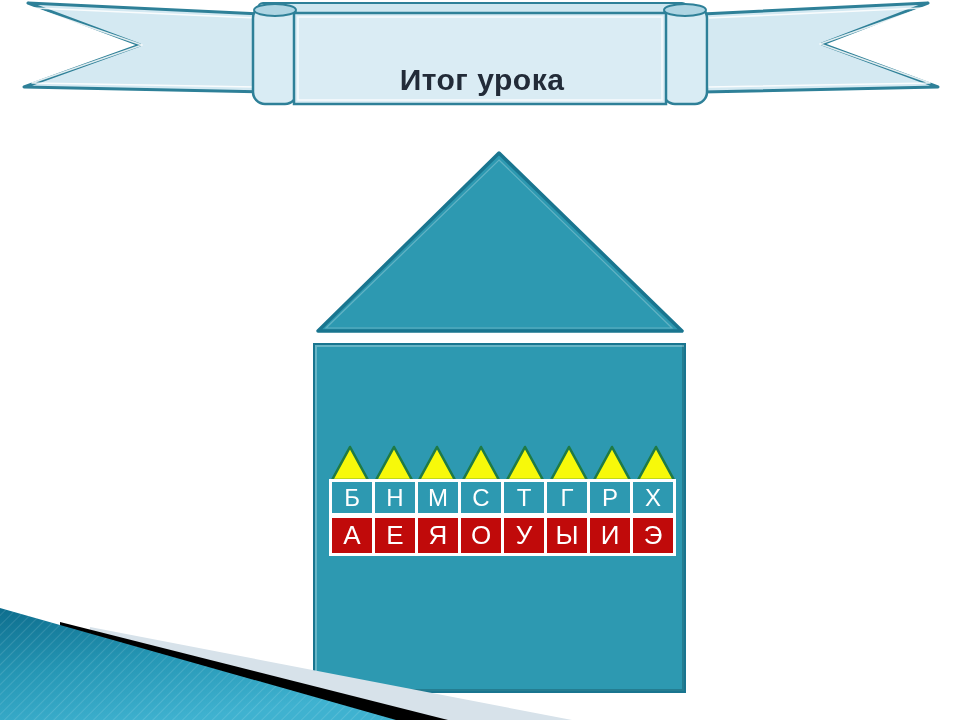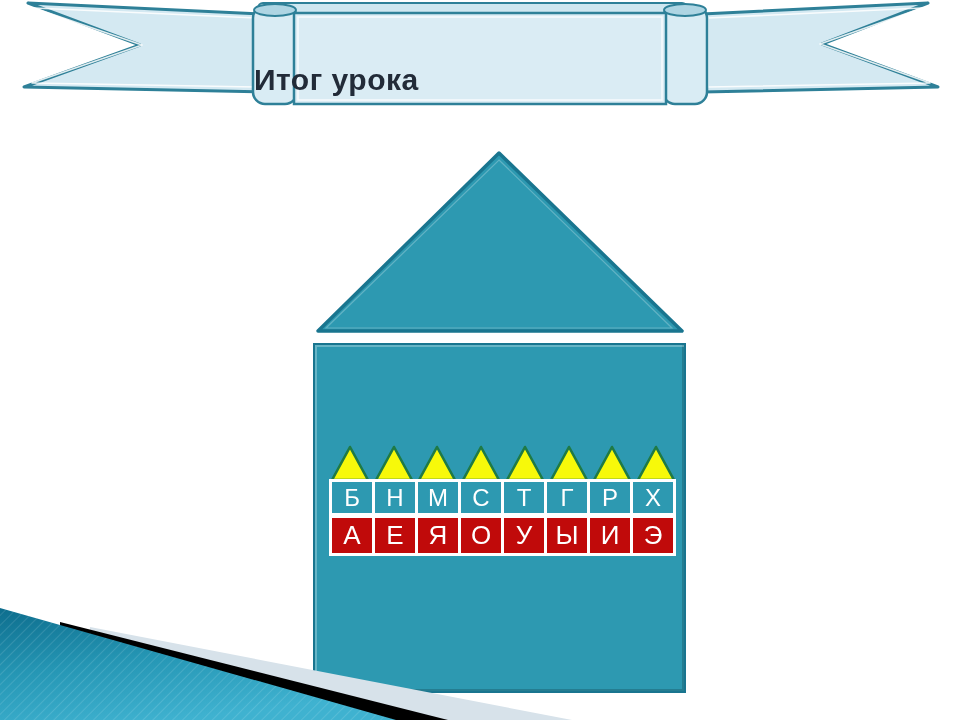--- a/index.html
+++ b/index.html
@@ -4,21 +4,21 @@
 <style>
   html,body{margin:0;padding:0;background:#fff;}
   .slide{
     position:relative;width:960px;height:720px;background:#ffffff;overflow:hidden;
     font-family:"Liberation Sans",sans-serif;
   }
   .abs{position:absolute;}
   
   .banner-title{
     position:absolute;left:254px;top:60px;width:456px;height:40px;
-    font-size:30px;font-weight:bold;color:var(--title-text,#222b38);
+    text-align:center;font-size:30px;font-weight:bold;color:var(--title-text,#222b38);
     letter-spacing:.5px;line-height:40px;
   }
   
   .house-body{
     position:absolute;left:313px;top:343px;width:373px;height:350px;
     background:var(--teal,#2d99b1);
     border:2px solid var(--teal-border,#19758f);
     box-sizing:border-box;
     box-shadow:inset 2px 2px 0 rgba(255,255,255,.28), inset -2px -2px 0 rgba(0,0,0,.18);
   }

